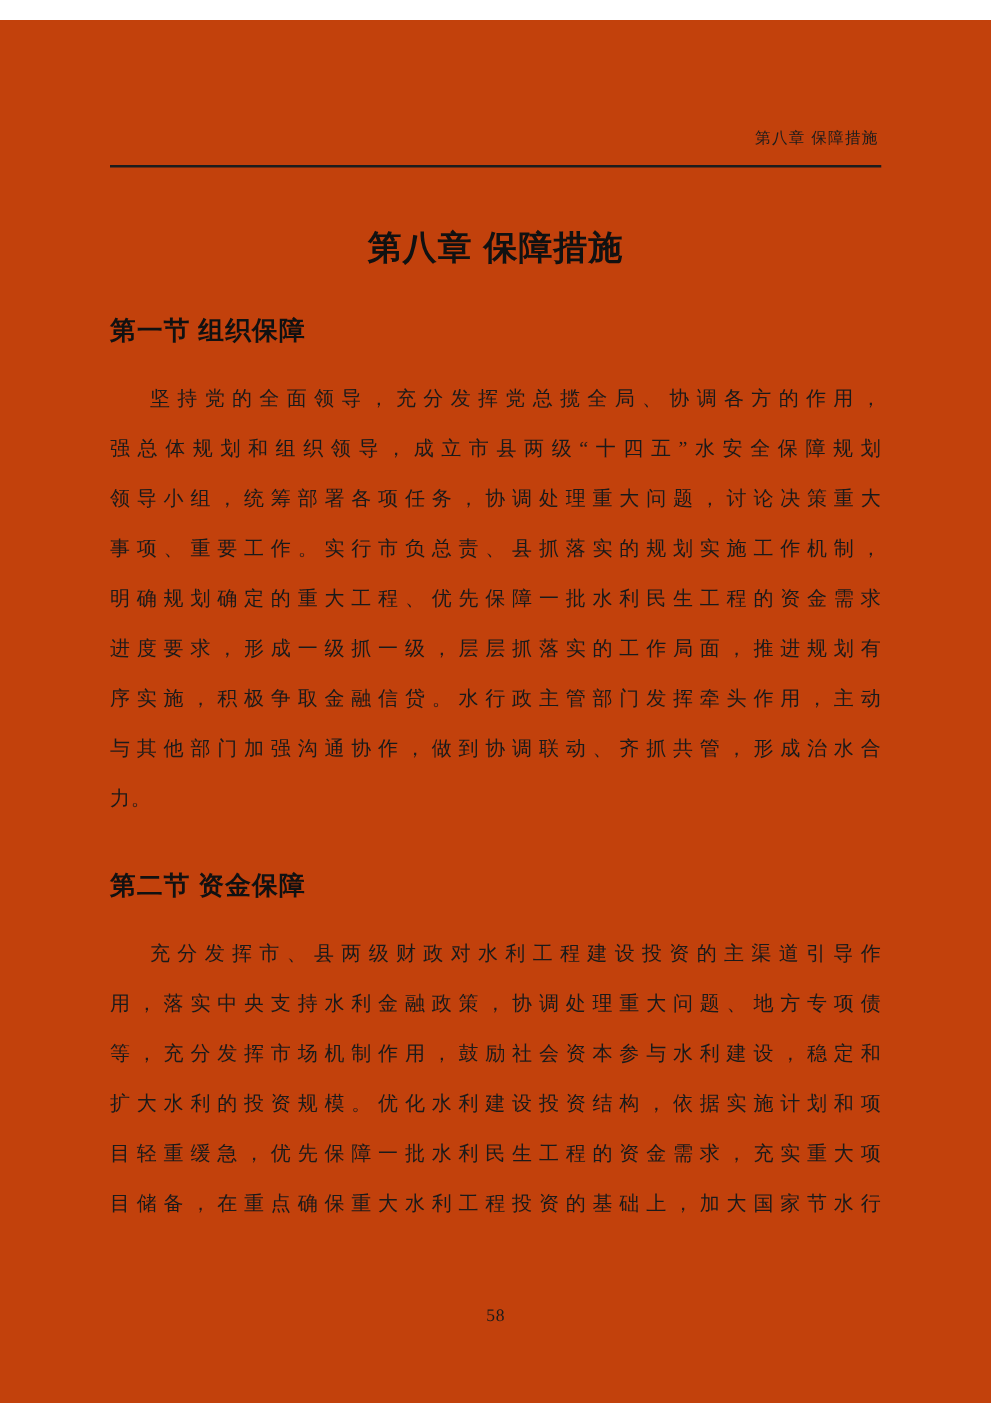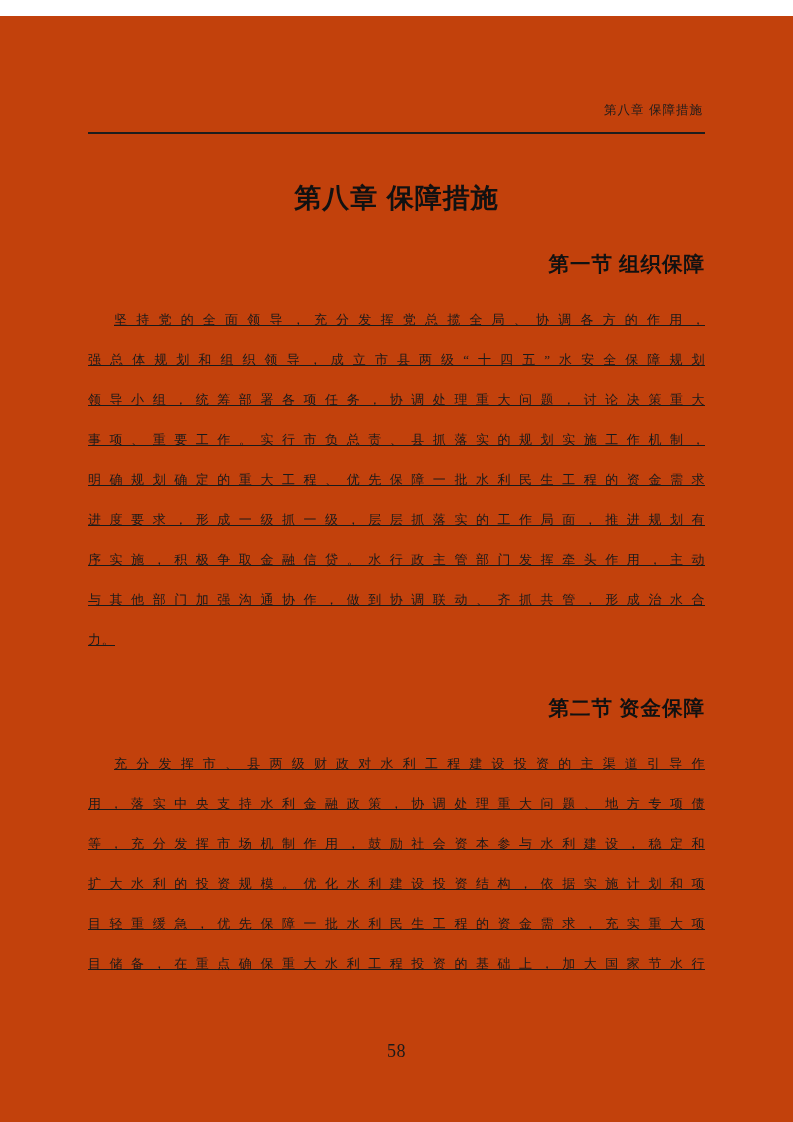--- a/index.html
+++ b/index.html
@@ -36,54 +36,53 @@
     margin: 46px 0 0 0;
     text-align: center;
     font-family: "Liberation Sans", "DejaVu Sans", sans-serif;
     font-size: 27px;
     font-weight: bold;
     letter-spacing: 1px;
     color: #111;
   }
   .section-title {
     margin: 34px 0 0 0;
-    text-align: right;
+    text-align: left;
     font-size: 20.5px;
     font-weight: bold;
     letter-spacing: 1px;
     color: #111;
   }
   .paragraph {
     margin-top: 22px;
-    font-size: 13px;
+    font-size: 16px;
     line-height: 40px;
     letter-spacing: 0.5px;
     color: #1a1a1a;
-    text-decoration: underline;
   }
   .text-line {
     text-align: justify;
     text-align-last: justify;
     white-space: normal;
   }
   .text-line.first-line {
     text-indent: 2em;
   }
   .text-line.plain-last {
     text-align-last: left;
   }
   .page-footer {
     position: absolute;
     left: 0;
     right: 0;
     bottom: 76px;
     text-align: center;
   }
   .page-number {
-    font-size: 18px;
+    font-size: 14px;
     color: #1a1a1a;
     letter-spacing: 0.5px;
   }
 </style>
 </head>
 <body>
 
 <div class="page">
 
   <div class="running-header">

